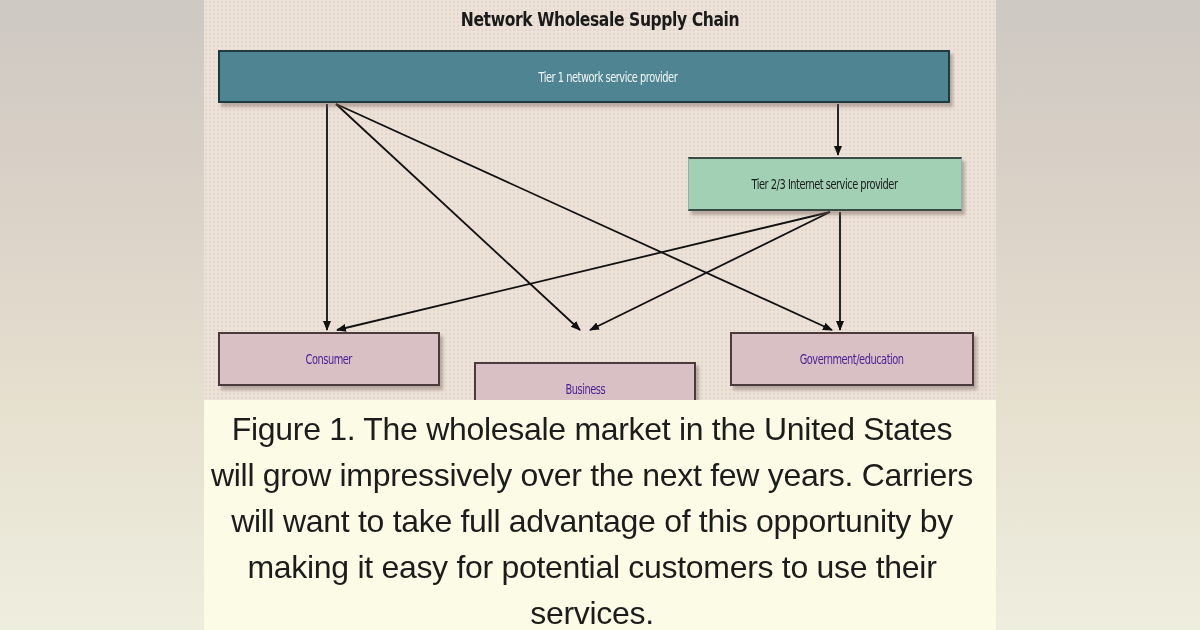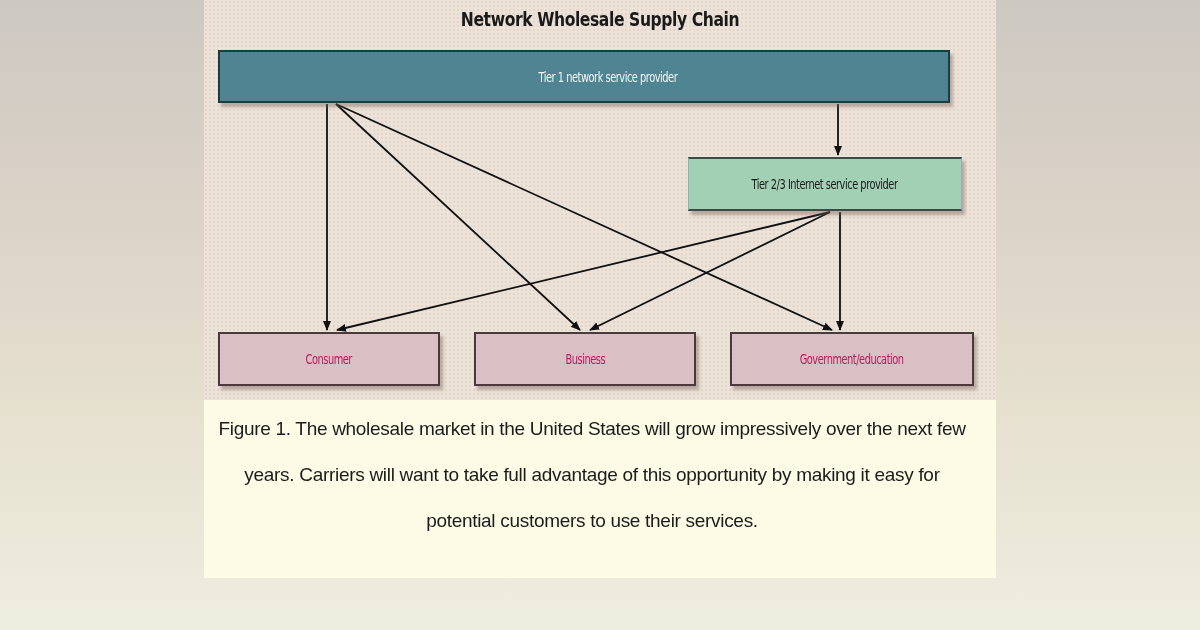--- a/index.html
+++ b/index.html
@@ -80,44 +80,44 @@
       border-bottom: 2px solid #3a4a45;
       border-left: 1px solid #9ab;
       border-right: 1px solid #9ab;
       color: #1a1a1a;
     }
     .box-bottom {
       top: 332px;
       height: 54px;
       background: #d8c0c4;
       border: 2px solid #4a3a3c;
-      color: #be185d;
+      color: #4c1d95;
     }
     .box-consumer { left: 14px; width: 222px; }
-    .box-business { left: 270px; width: 222px; }
+    .box-business { left: 270px; width: 222px; margin-top: 30px; }
     .box-gov { left: 526px; width: 244px; }
     svg.arrows {
       position: absolute;
       left: 0;
       top: 0;
       width: 792px;
       height: 400px;
     }
     .caption {
       position: absolute;
       left: 0;
       top: 400px;
       width: 792px;
-      height: 178px;
+      height: 230px;
       background: #fbfbe6;
       box-sizing: border-box;
       padding: 6px 20px 0 4px;
       text-align: center;
       font-family: "Liberation Sans", sans-serif;
-      font-size: 19px;
+      font-size: 32px;
       line-height: 46px;
       color: #1c1c1c;
       letter-spacing: -0.3px;
     }
   </style>
 </head>
 <body>
 
 <div class="panel">
   <div class="diagram-area">

